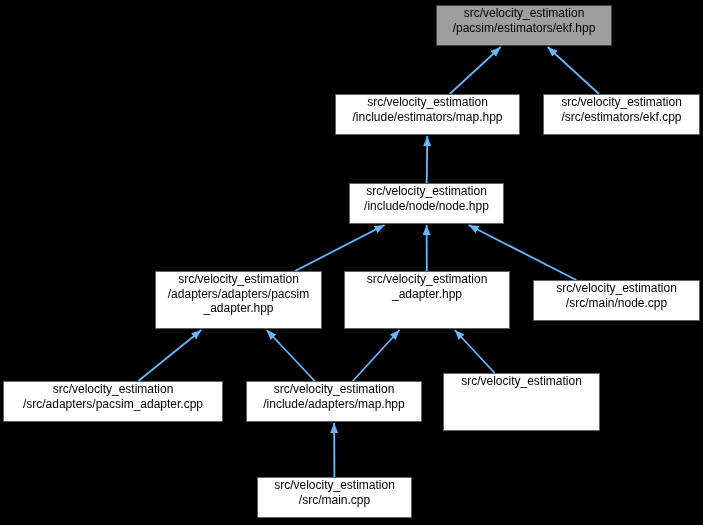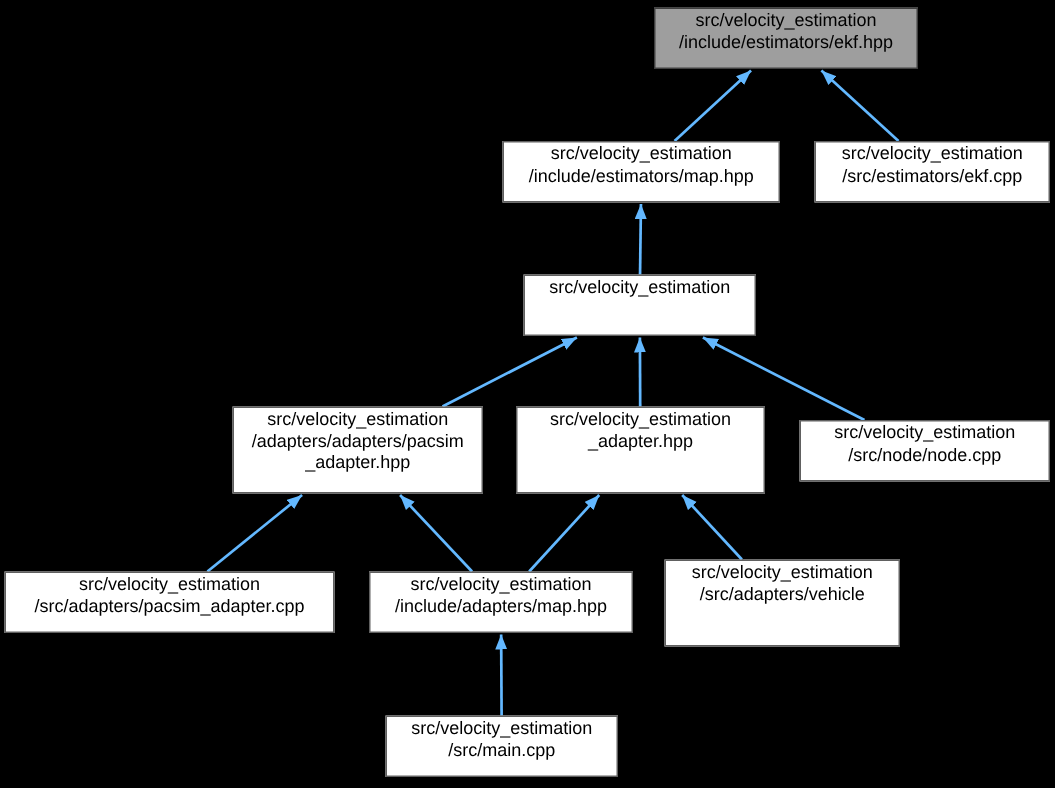--- a/index.html
+++ b/index.html
@@ -42,56 +42,56 @@
       <line x1="576.3" y1="280" x2="468.6" y2="225" marker-end="url(#arrowhead)"></line>
       <line x1="138.3" y1="381" x2="201.4" y2="330" marker-end="url(#arrowhead)"></line>
       <line x1="314.7" y1="381" x2="266.7" y2="330" marker-end="url(#arrowhead)"></line>
       <line x1="352.8" y1="381" x2="399.5" y2="330" marker-end="url(#arrowhead)"></line>
       <line x1="494.6" y1="373" x2="454.8" y2="330" marker-end="url(#arrowhead)"></line>
       <line x1="334.4" y1="477" x2="334.1" y2="423" marker-end="url(#arrowhead)"></line>
     </svg>
   <div id="nodes">
       <div class="node highlighted" style="left: 436px; top: 5px; width: 176px; height: 41px;">
         <span class="line">src/velocity_estimation</span>
-        <span class="line">/include/estimators/ekf.hpp</span>
+        <span class="line">/pacsim/estimators/ekf.hpp</span>
       </div>
       <div class="node" style="left: 335px; top: 94px; width: 185px; height: 41px;">
         <span class="line">src/velocity_estimation</span>
         <span class="line">/include/estimators/map.hpp</span>
       </div>
       <div class="node" style="left: 543px; top: 94px; width: 157px; height: 41px;">
         <span class="line">src/velocity_estimation</span>
         <span class="line">/src/estimators/ekf.cpp</span>
       </div>
       <div class="node" style="left: 349px; top: 183px; width: 155px; height: 41px;">
         <span class="line">src/velocity_estimation</span>
+        <span class="line">/include/node/node.hpp</span>
       </div>
       <div class="node" style="left: 155px; top: 271px; width: 167px; height: 58px;">
         <span class="line">src/velocity_estimation</span>
         <span class="line">/adapters/adapters/pacsim</span>
         <span class="line">_adapter.hpp</span>
       </div>
       <div class="node" style="left: 344px; top: 271px; width: 166px; height: 58px;">
         <span class="line">src/velocity_estimation</span>
         <span class="line">_adapter.hpp</span>
       </div>
       <div class="node" style="left: 533px; top: 280px; width: 167px; height: 41px;">
         <span class="line">src/velocity_estimation</span>
-        <span class="line">/src/node/node.cpp</span>
+        <span class="line">/src/main/node.cpp</span>
       </div>
       <div class="node" style="left: 3px; top: 381px; width: 220px; height: 41px;">
         <span class="line">src/velocity_estimation</span>
         <span class="line">/src/adapters/pacsim_adapter.cpp</span>
       </div>
       <div class="node" style="left: 246px; top: 381px; width: 176px; height: 41px;">
         <span class="line">src/velocity_estimation</span>
         <span class="line">/include/adapters/map.hpp</span>
       </div>
       <div class="node" style="left: 443px; top: 373px; width: 157px; height: 58px;">
         <span class="line">src/velocity_estimation</span>
-        <span class="line">/src/adapters/vehicle</span>
       </div>
       <div class="node" style="left: 257px; top: 477px; width: 155px; height: 41px;">
         <span class="line">src/velocity_estimation</span>
         <span class="line">/src/main.cpp</span>
       </div>
     </div>
 </div>
 
 </body></html>

